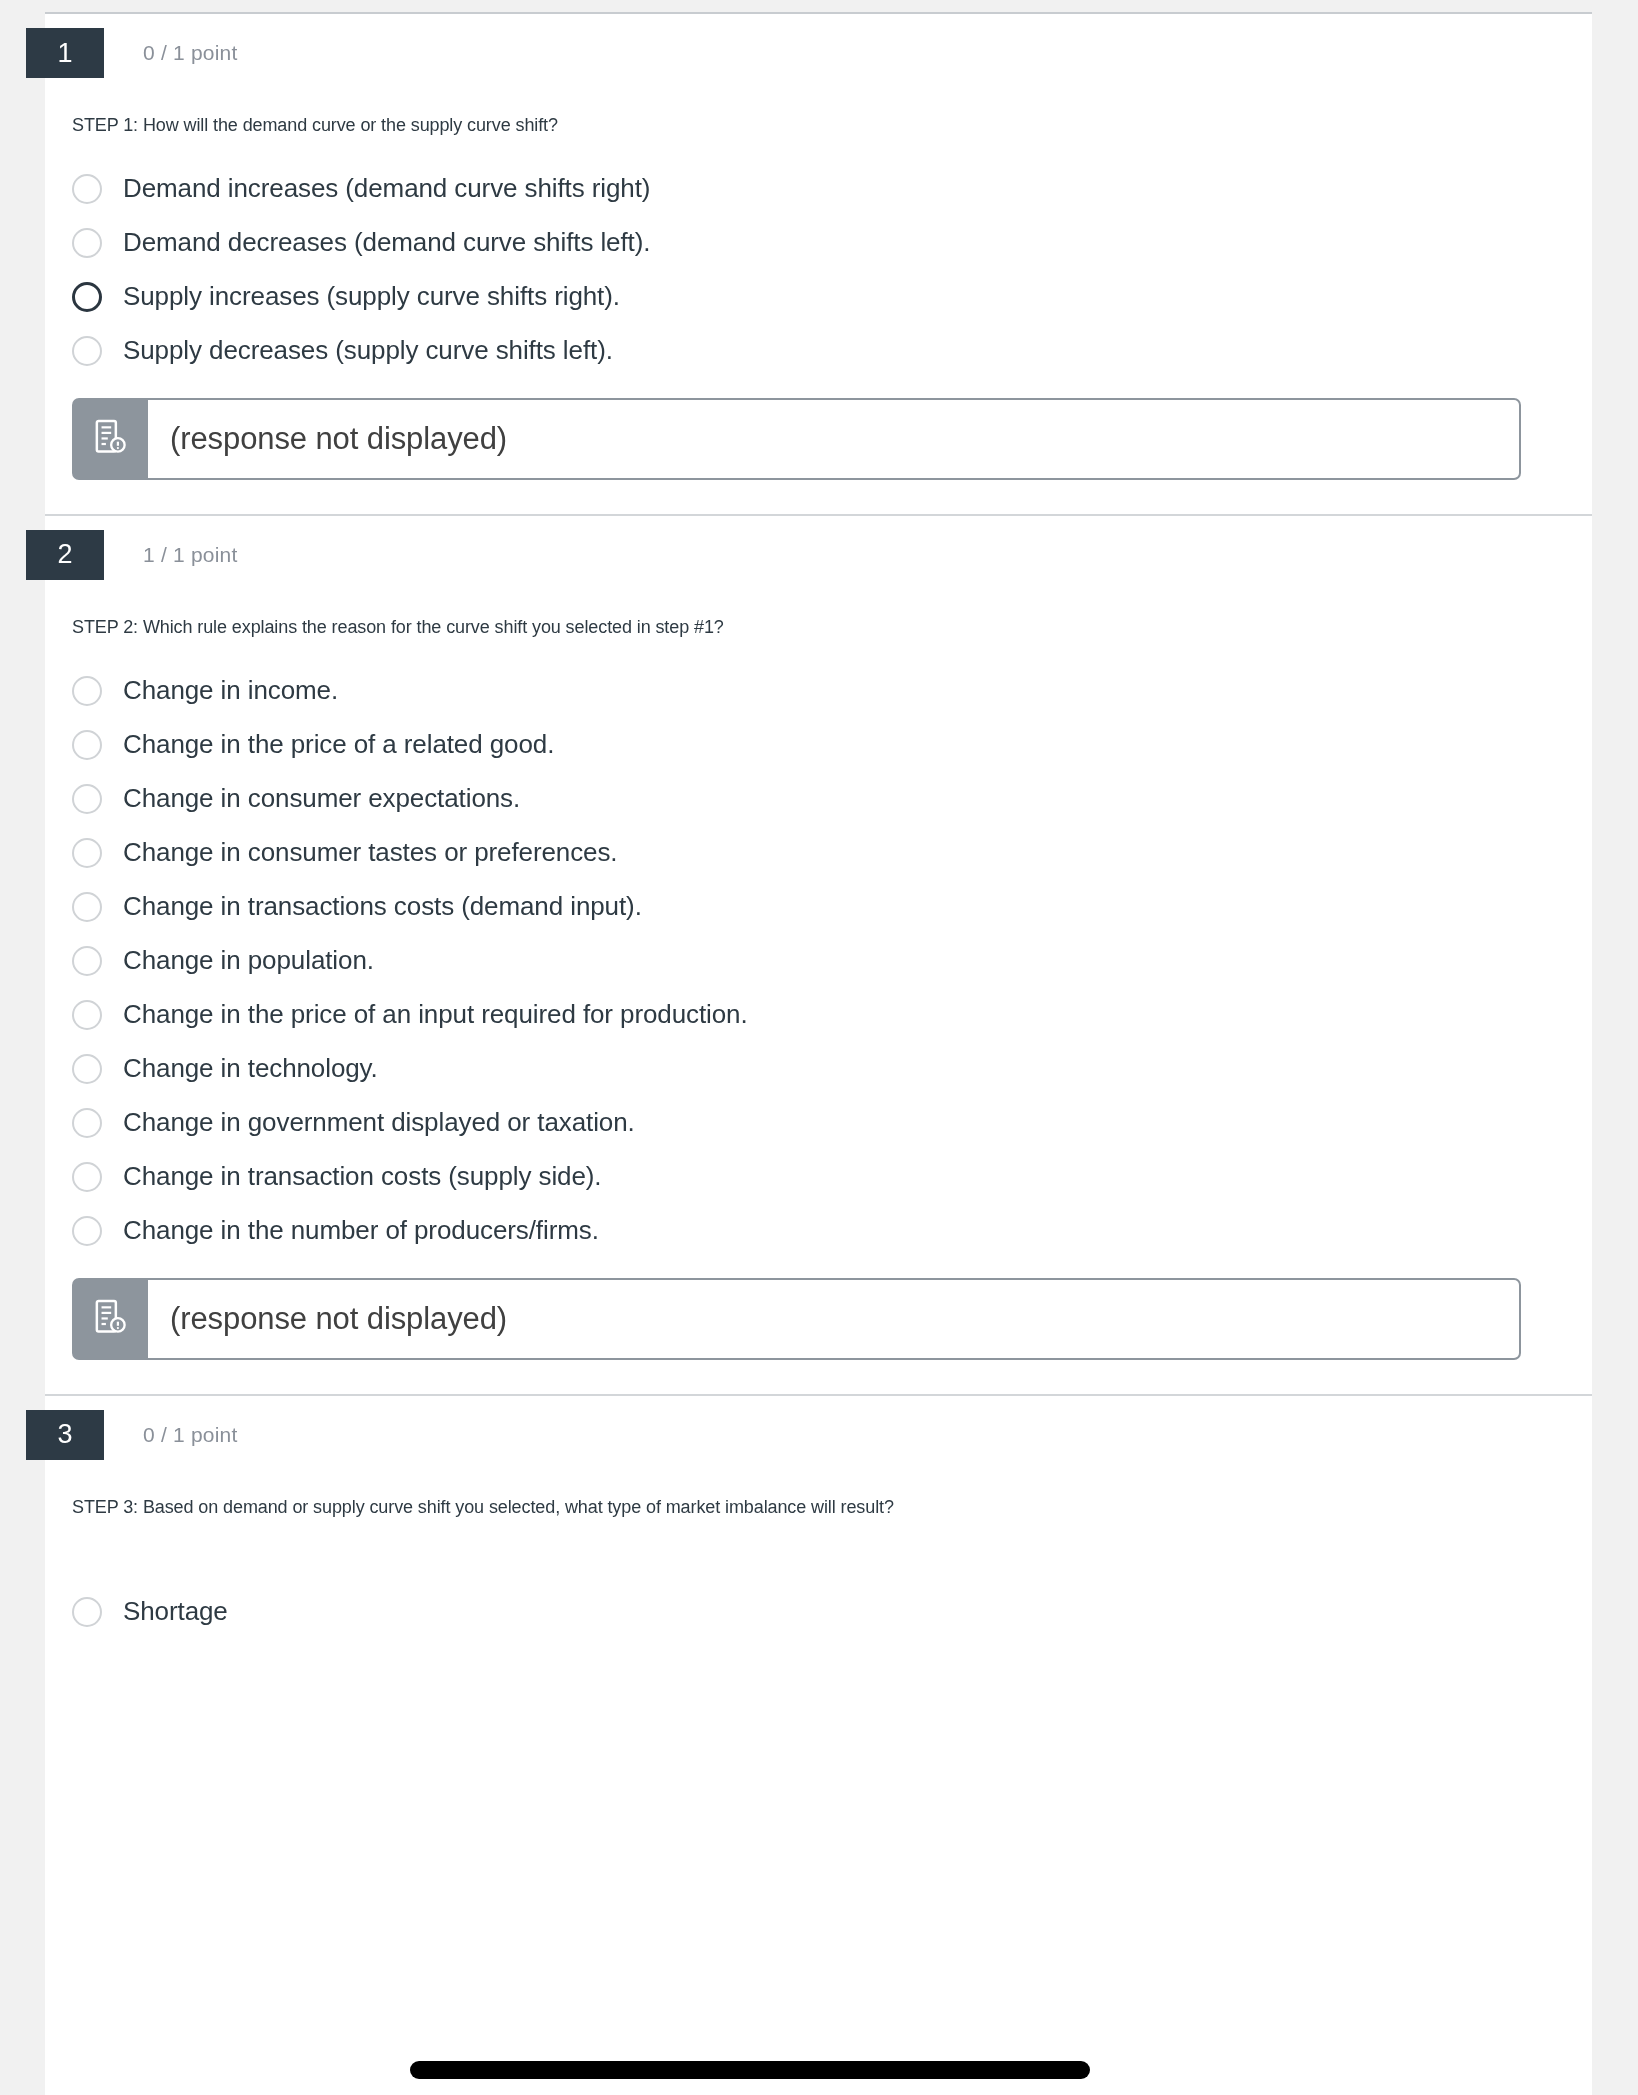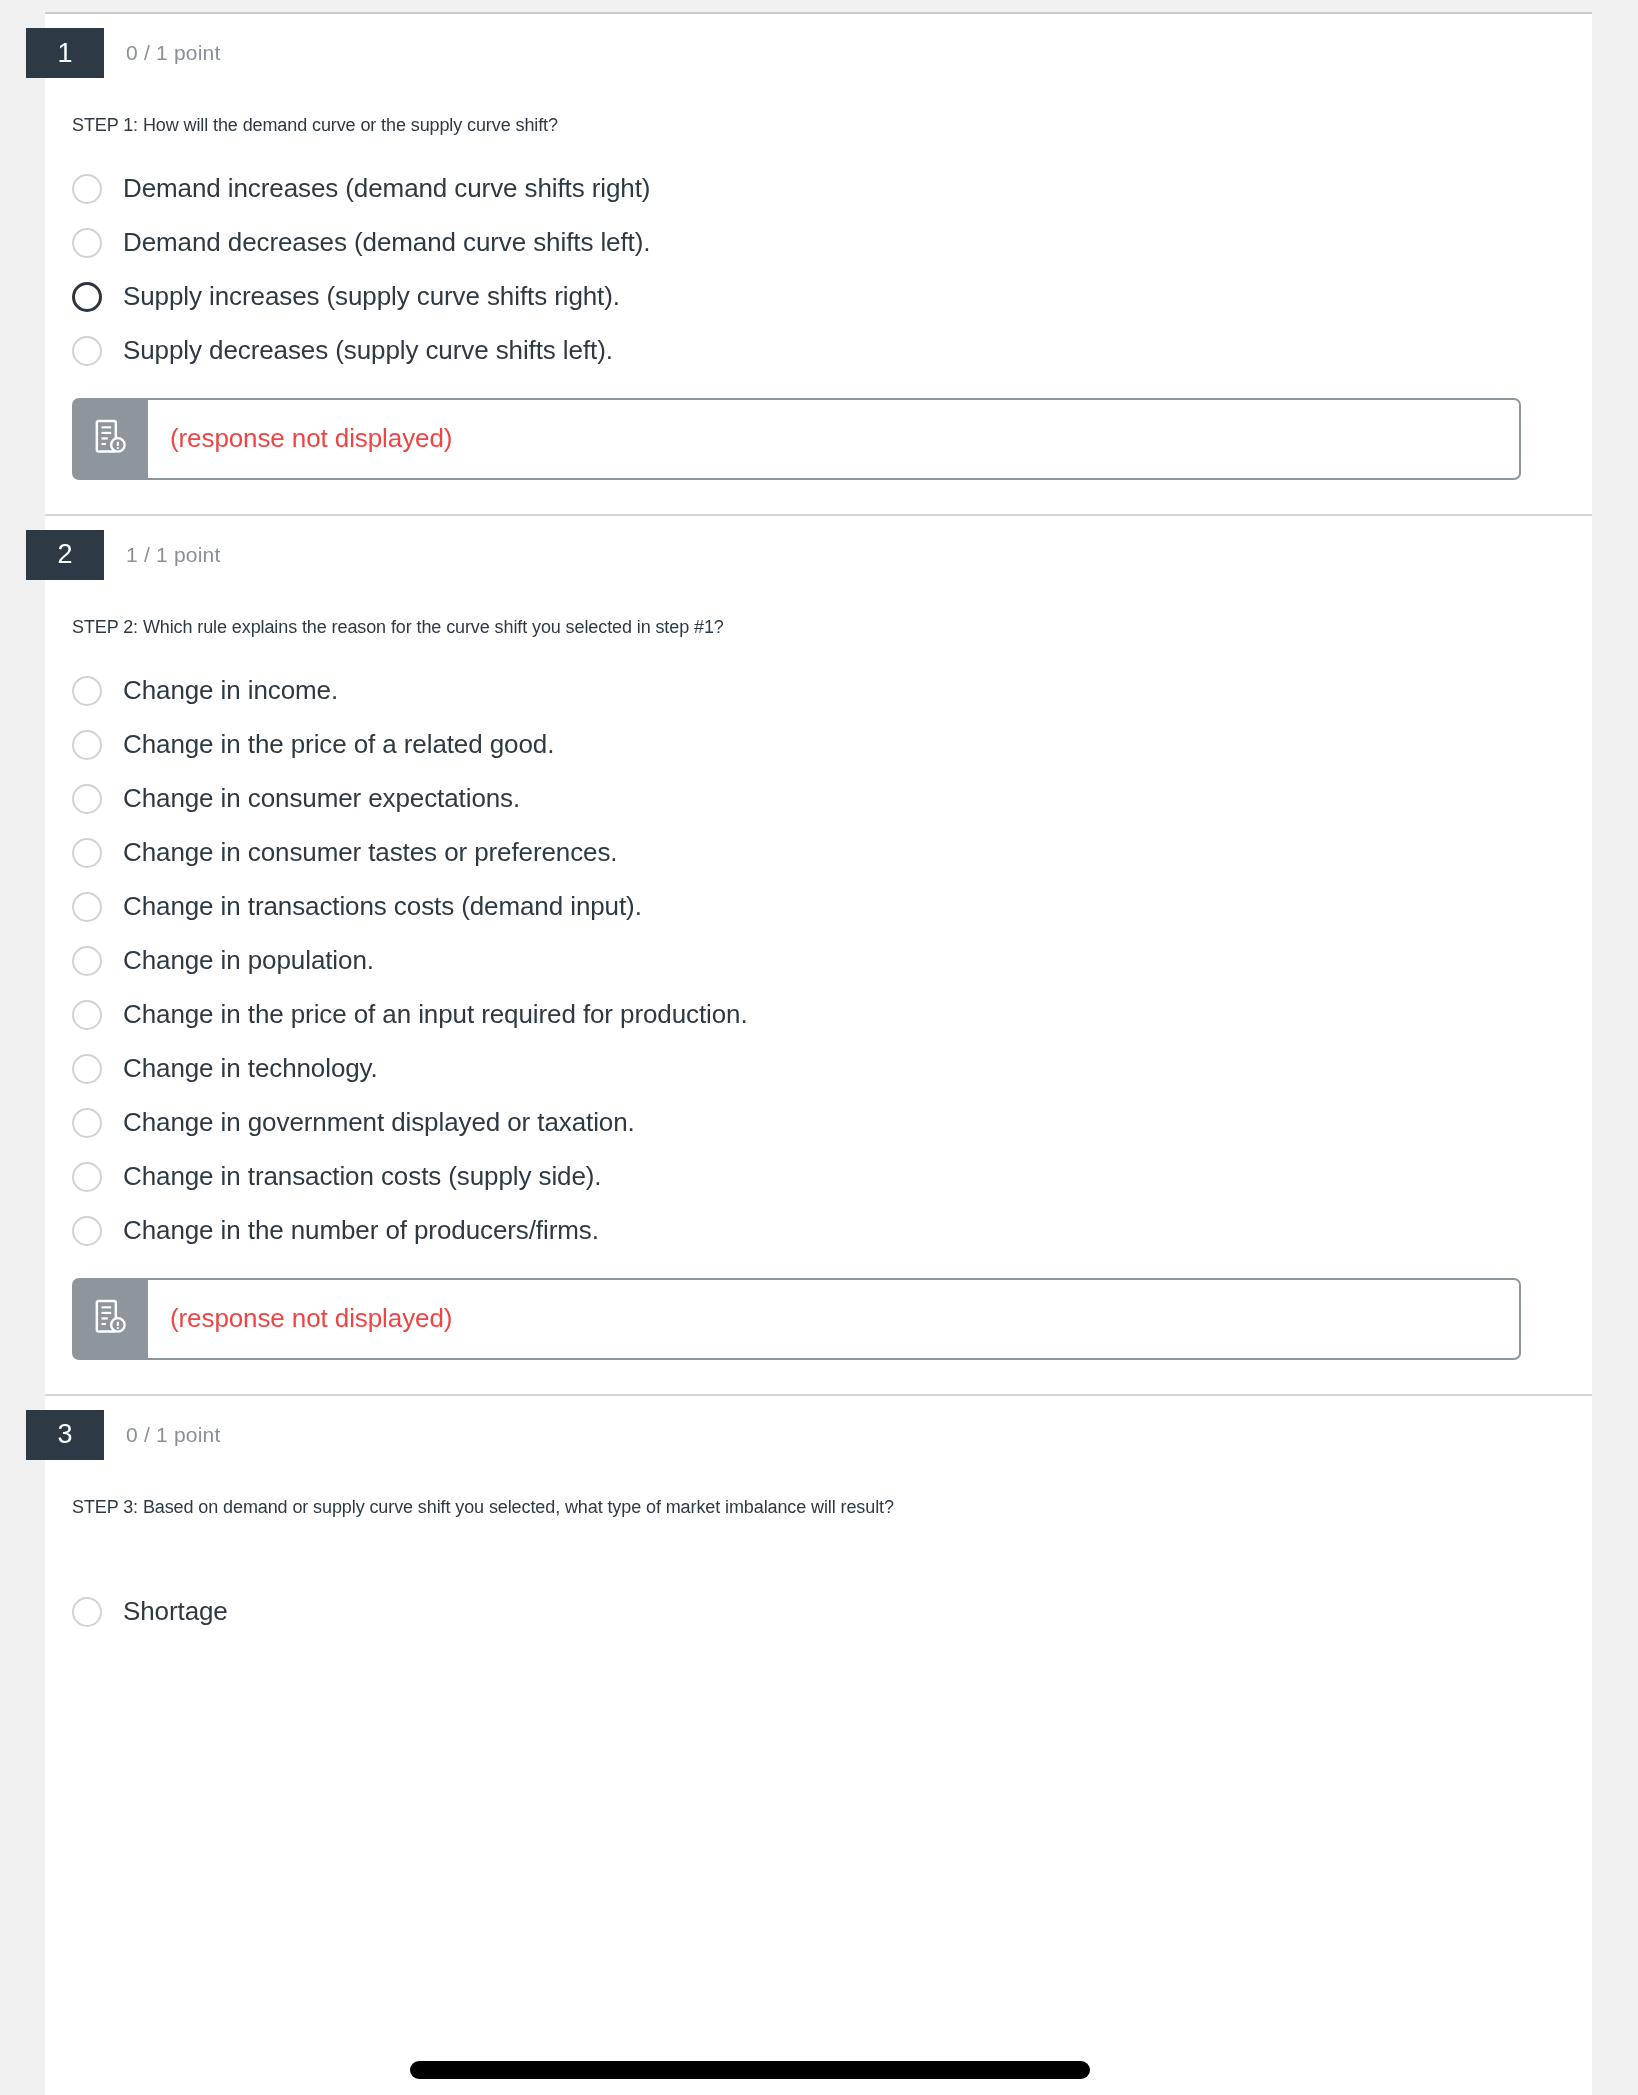--- a/index.html
+++ b/index.html
@@ -84,21 +84,21 @@
     align-items: center;
     justify-content: center;
     font-size: 27px;
     font-weight: 400;
     line-height: 1;
     flex: none;
     margin-left: -19px;
   }
 
   .q-points {
-    margin-left: 22px;
+    margin-left: 39px;
     color: #8a9099;
     font-size: 21px;
     letter-spacing: 0.2px;
   }
 
   .q-prompt {
     margin-top: 36px;
     margin-left: 27px;
     font-size: 18px;
     color: #2e3a43;
@@ -163,22 +163,22 @@
     border: 2px solid #8d959d;
     border-left: none;
     border-radius: 0 7px 7px 0;
     background: #ffffff;
     display: flex;
     align-items: center;
     padding-left: 22px;
   }
 
   .response-text {
-    font-size: 26px;
-    color: #ef4444;
+    font-size: 31px;
+    color: #404040;
     letter-spacing: -0.1px;
   }
 
   
   .black-bar {
     position: absolute;
     left: 410px;
     top: 2061px;
     width: 680px;
     height: 18px;

